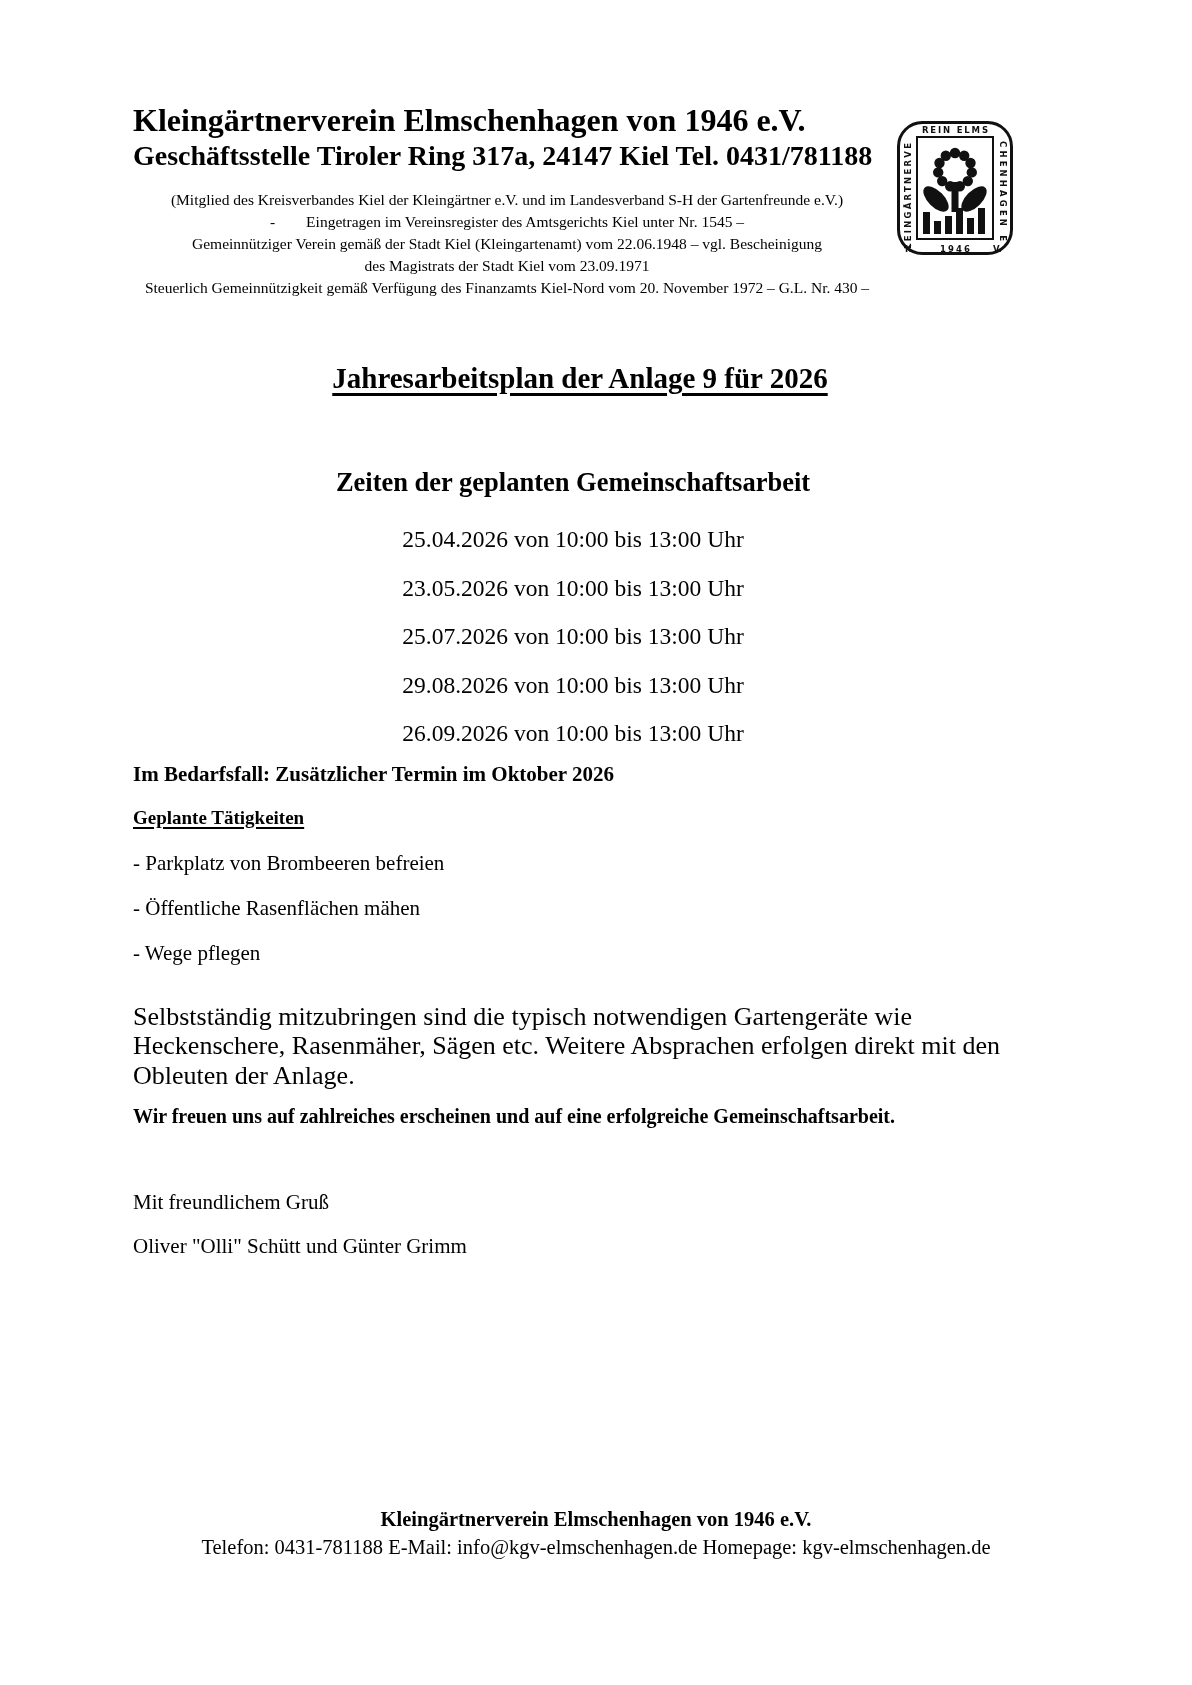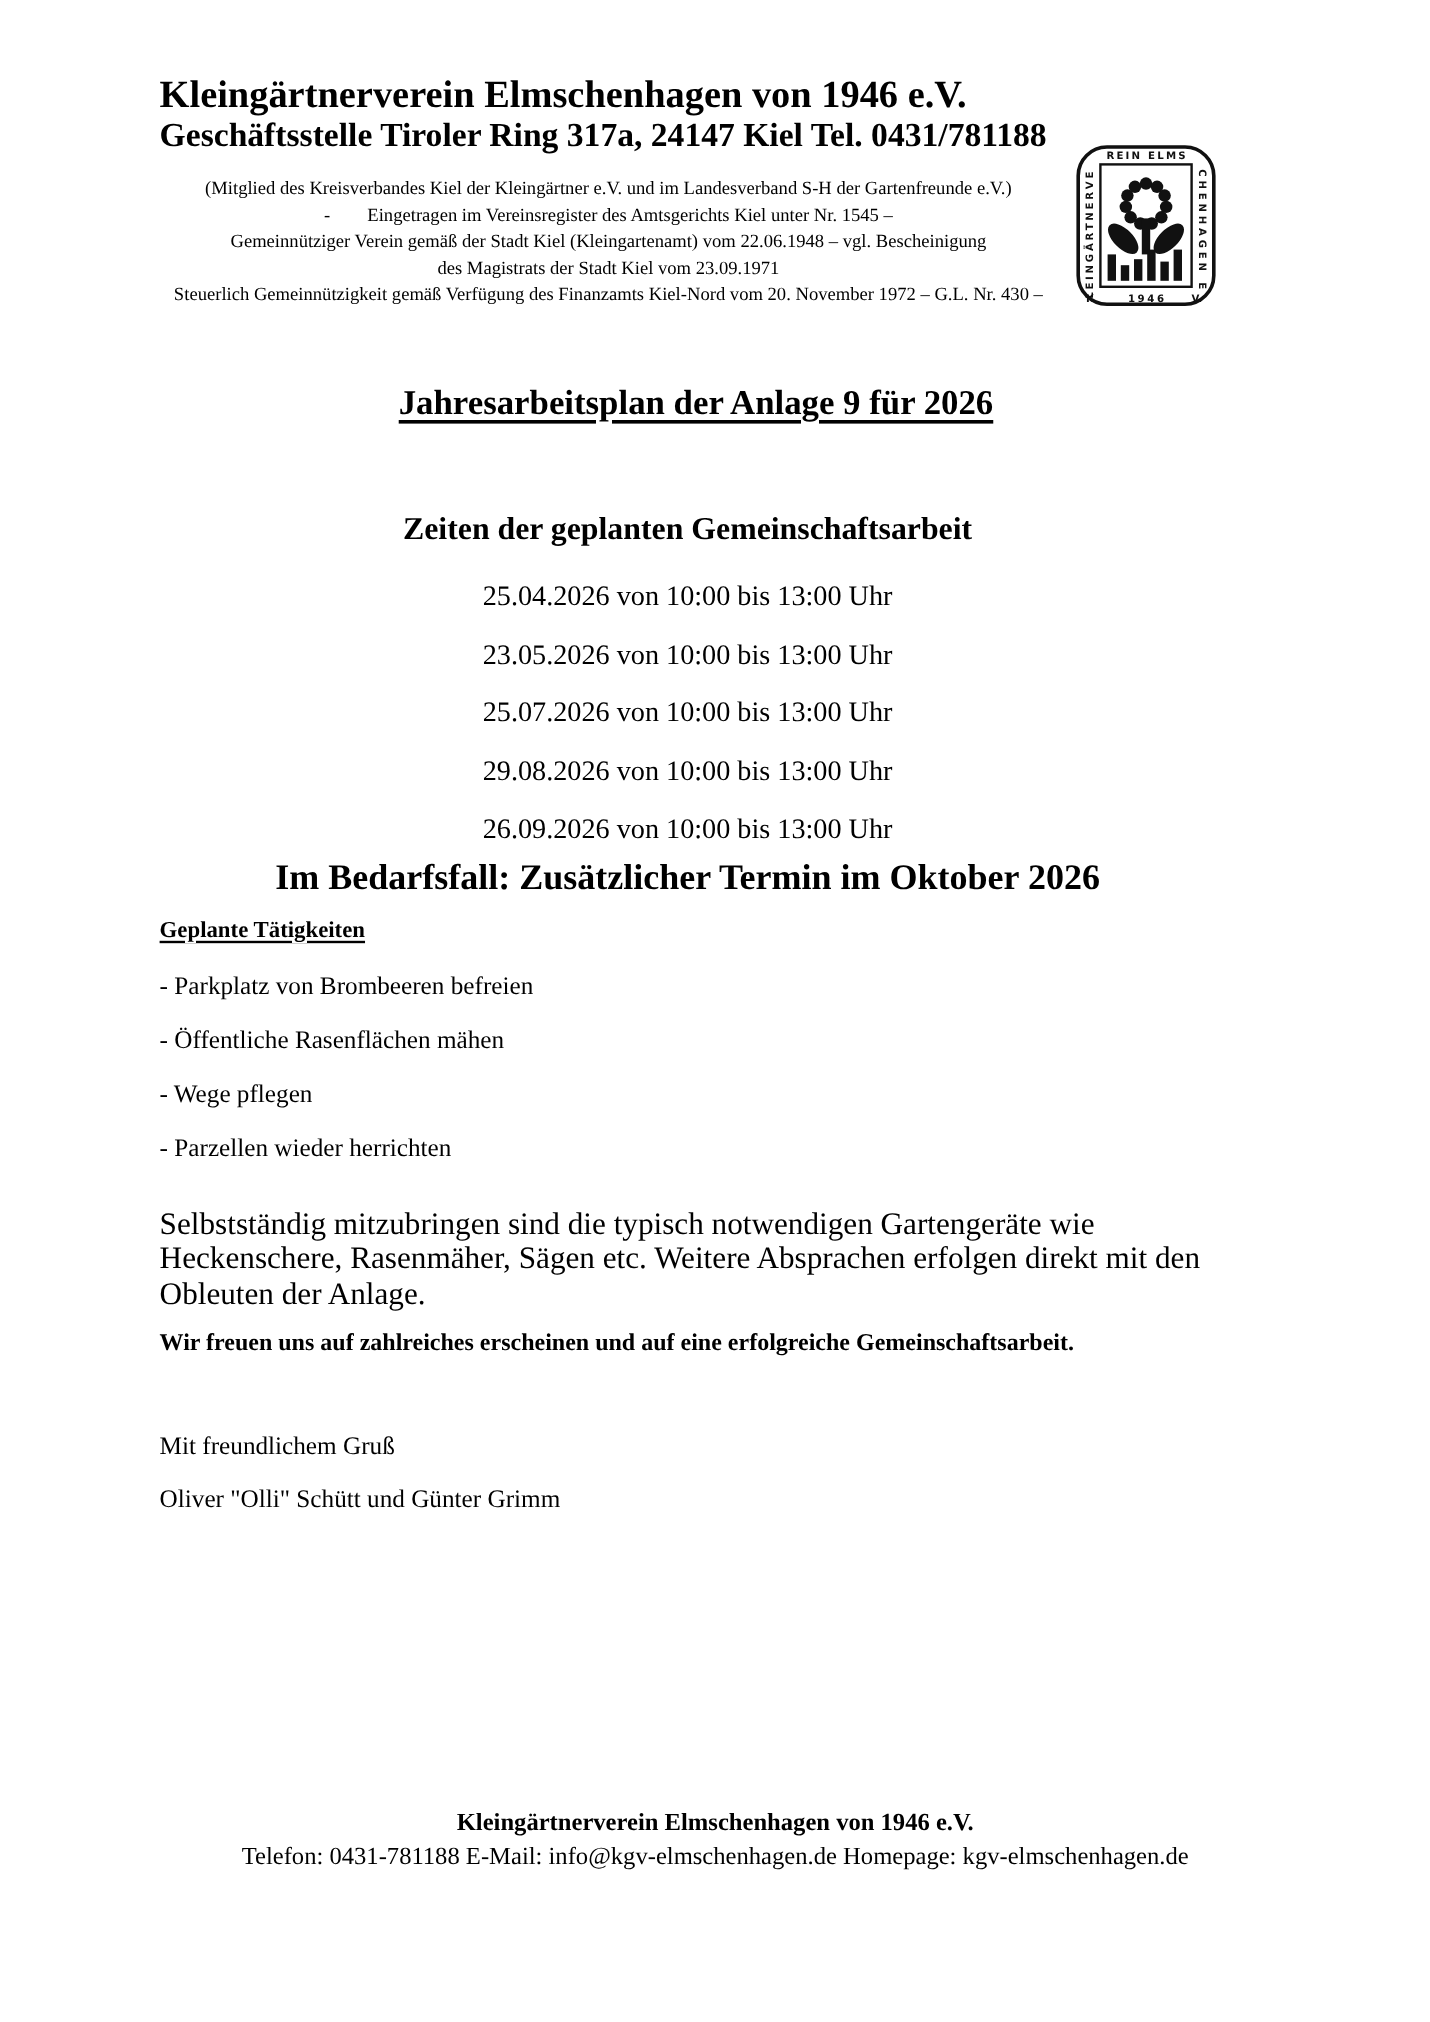--- a/index.html
+++ b/index.html
@@ -3,21 +3,21 @@
 <meta charset="utf-8">
 <style>
   html,body { margin:0; padding:0; background:#e8e8e8; }
   .page {
     position:relative;
     width:1192px; height:1685px;
     margin:0 auto;
     background:#ffffff;
     color:#000000;
     font-family:"Liberation Serif","DejaVu Serif",serif;
-    padding-top:60px;
+    padding-top:102px;
     box-sizing:border-box;
     overflow:hidden;
   }
   p, h1, h2, h3, h4 { margin:0; }
 
   
   .org-name  { margin-left:133px; font-size:32px; font-weight:700; line-height:36px; }
   .org-address { margin:3px 0 0 133px; font-size:28px; font-weight:700; line-height:30px; }
   .small-print { margin:18px 0 0 133px; width:748px; text-align:center;
                  font-size:15.5px; line-height:22px; }
@@ -25,21 +25,21 @@
   .logo { position:absolute; left:896px; top:120px; }
   .logo text { font-family:"DejaVu Sans","Liberation Sans",sans-serif;
                font-size:8.5px; font-weight:700; fill:#111; }
 
   
   .content { margin-left:133px; width:880px; }
   .doc-title { margin-top:62px; text-align:center; font-size:29px; font-weight:700; line-height:34px; }
   .doc-title span { text-decoration:underline; text-decoration-thickness:3px; text-underline-offset:5px;margin-left:14px; }
   .schedule-heading { margin-top:72px; text-align:center; font-size:26.5px; font-weight:700; line-height:31px; }
   .dates { margin-top:17px; text-align:center; font-size:23.5px; line-height:48.5px; }
-  .fallback { margin-top:2px; text-align:center; font-size:30px; font-weight:700; line-height:28px; }
+  .fallback { margin-top:2px; text-align:left; font-size:21px; font-weight:700; line-height:28px; }
 
   
   .tasks-heading { margin-top:16px; font-size:19px; font-weight:700; line-height:27px;
                    text-decoration:underline; text-decoration-thickness:2px; text-underline-offset:3px; }
   .task { margin-top:19px; font-size:21px; line-height:26px; }
   .task:first-of-type { margin-top:22px; }
   .meeting-point { margin-top:16px; font-size:21px; font-weight:700; line-height:27px; }
   .equipment { margin-top:36px; font-size:26px; line-height:29.5px; }
   .appeal { margin-top:13px; font-size:20px; font-weight:700; line-height:27px; white-space:nowrap; }
   .greeting { margin-top:59px; font-size:21px; line-height:26px; }
@@ -118,21 +118,20 @@
       <p>29.08.2026 von 10:00 bis 13:00 Uhr</p>
       <p>26.09.2026 von 10:00 bis 13:00 Uhr</p>
     </div>
 
     <p class="fallback">Im Bedarfsfall: Zusätzlicher Termin im Oktober 2026</p>
 
     <p class="tasks-heading">Geplante Tätigkeiten</p>
     <p class="task">- Parkplatz von Brombeeren befreien</p>
     <p class="task">- Öffentliche Rasenflächen mähen</p>
     <p class="task">- Wege pflegen</p>
-    <p class="task">- Parzellen wieder herrichten</p>
 
     <p class="equipment">Selbstständig mitzubringen sind die typisch notwendigen Gartengeräte wie Heckenschere, Rasenmäher, Sägen etc. Weitere Absprachen erfolgen direkt mit den Obleuten der Anlage.</p>
     <p class="appeal">Wir freuen uns auf zahlreiches erscheinen und auf eine erfolgreiche Gemeinschaftsarbeit.</p>
 
     <p class="greeting">Mit freundlichem Gruß</p>
     <p class="names">Oliver "Olli" Schütt und Günter Grimm</p>
   </main>
 
   <footer class="page-footer">
     <p class="footer-org">Kleingärtnerverein Elmschenhagen von 1946 e.V.</p>

